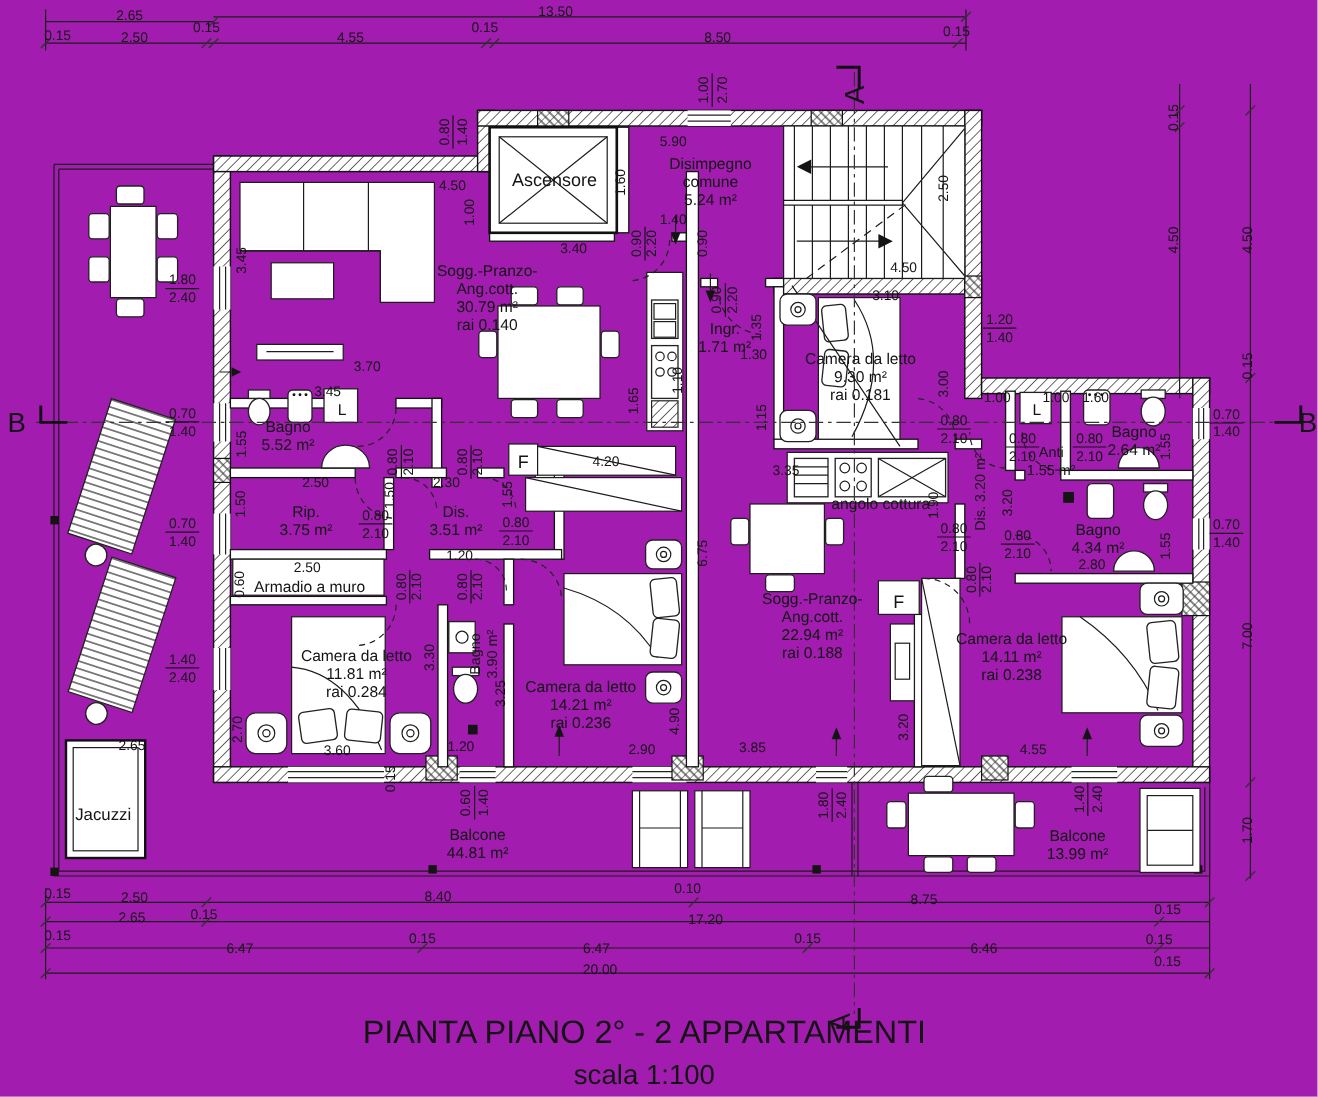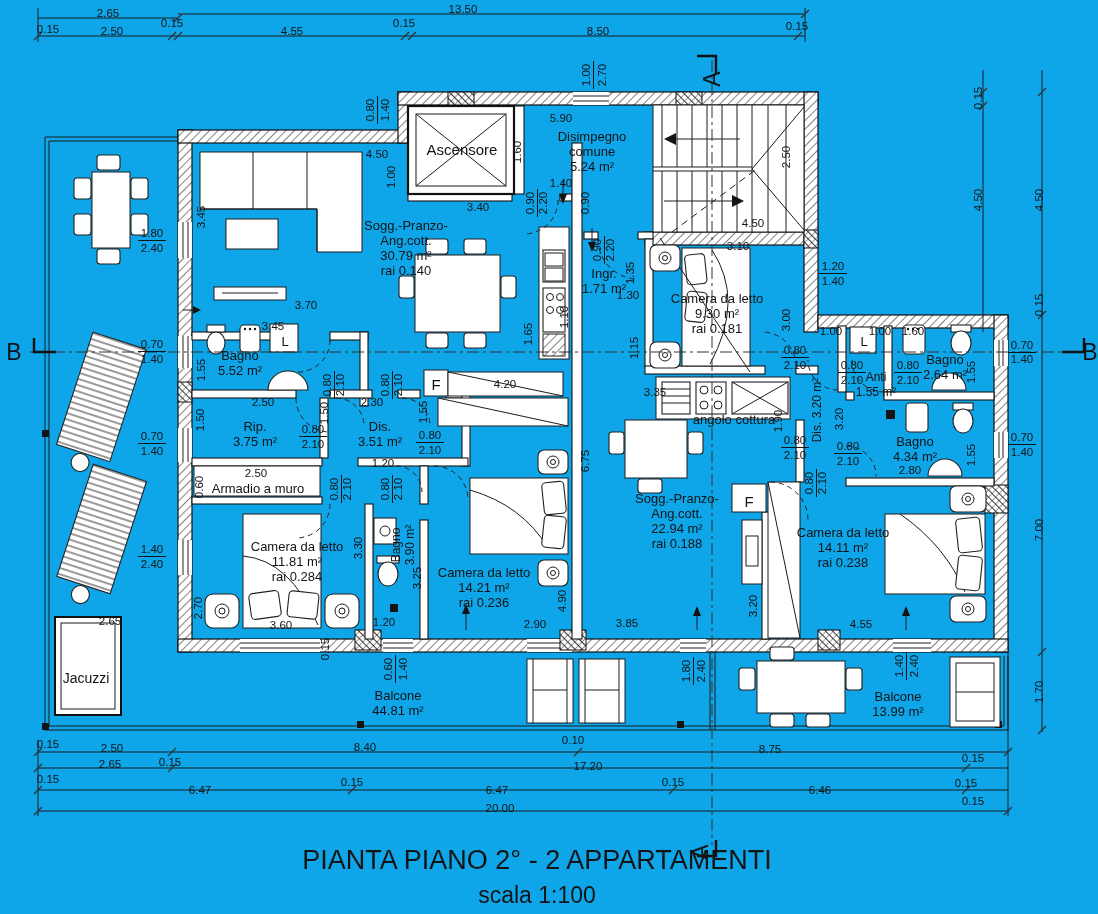--- a/index.html
+++ b/index.html
@@ -1,16 +1,16 @@
 <!DOCTYPE html>
 <html><head>
 <meta charset="utf-8">
 <style>
   html,body{margin:0;padding:0;background:#fff;}
-  #stage{width:1098px;height:914px;position:relative;background:#0ea5e9;}
+  #stage{width:1098px;height:914px;position:relative;background:#a21caf;}
   svg text{fill:#141414;font-family:"Liberation Sans",sans-serif;}
   .dim{font-size:11.5px;}
   .marker{font-size:23px;}
   .title1{font-size:27px;}
   .title2{font-size:23px;}
   .thin{stroke:#1c1c1c;stroke-width:1;fill:none;}
   .thinf{stroke:#1c1c1c;stroke-width:1;fill:#fff;}
   .iw{fill:#fff;stroke:#141414;stroke-width:1.1;}
   .wall{fill:url(#hatch);stroke:#111;stroke-width:1.2;}
   .pillar{fill:url(#xhatch);stroke:#111;stroke-width:1;}

